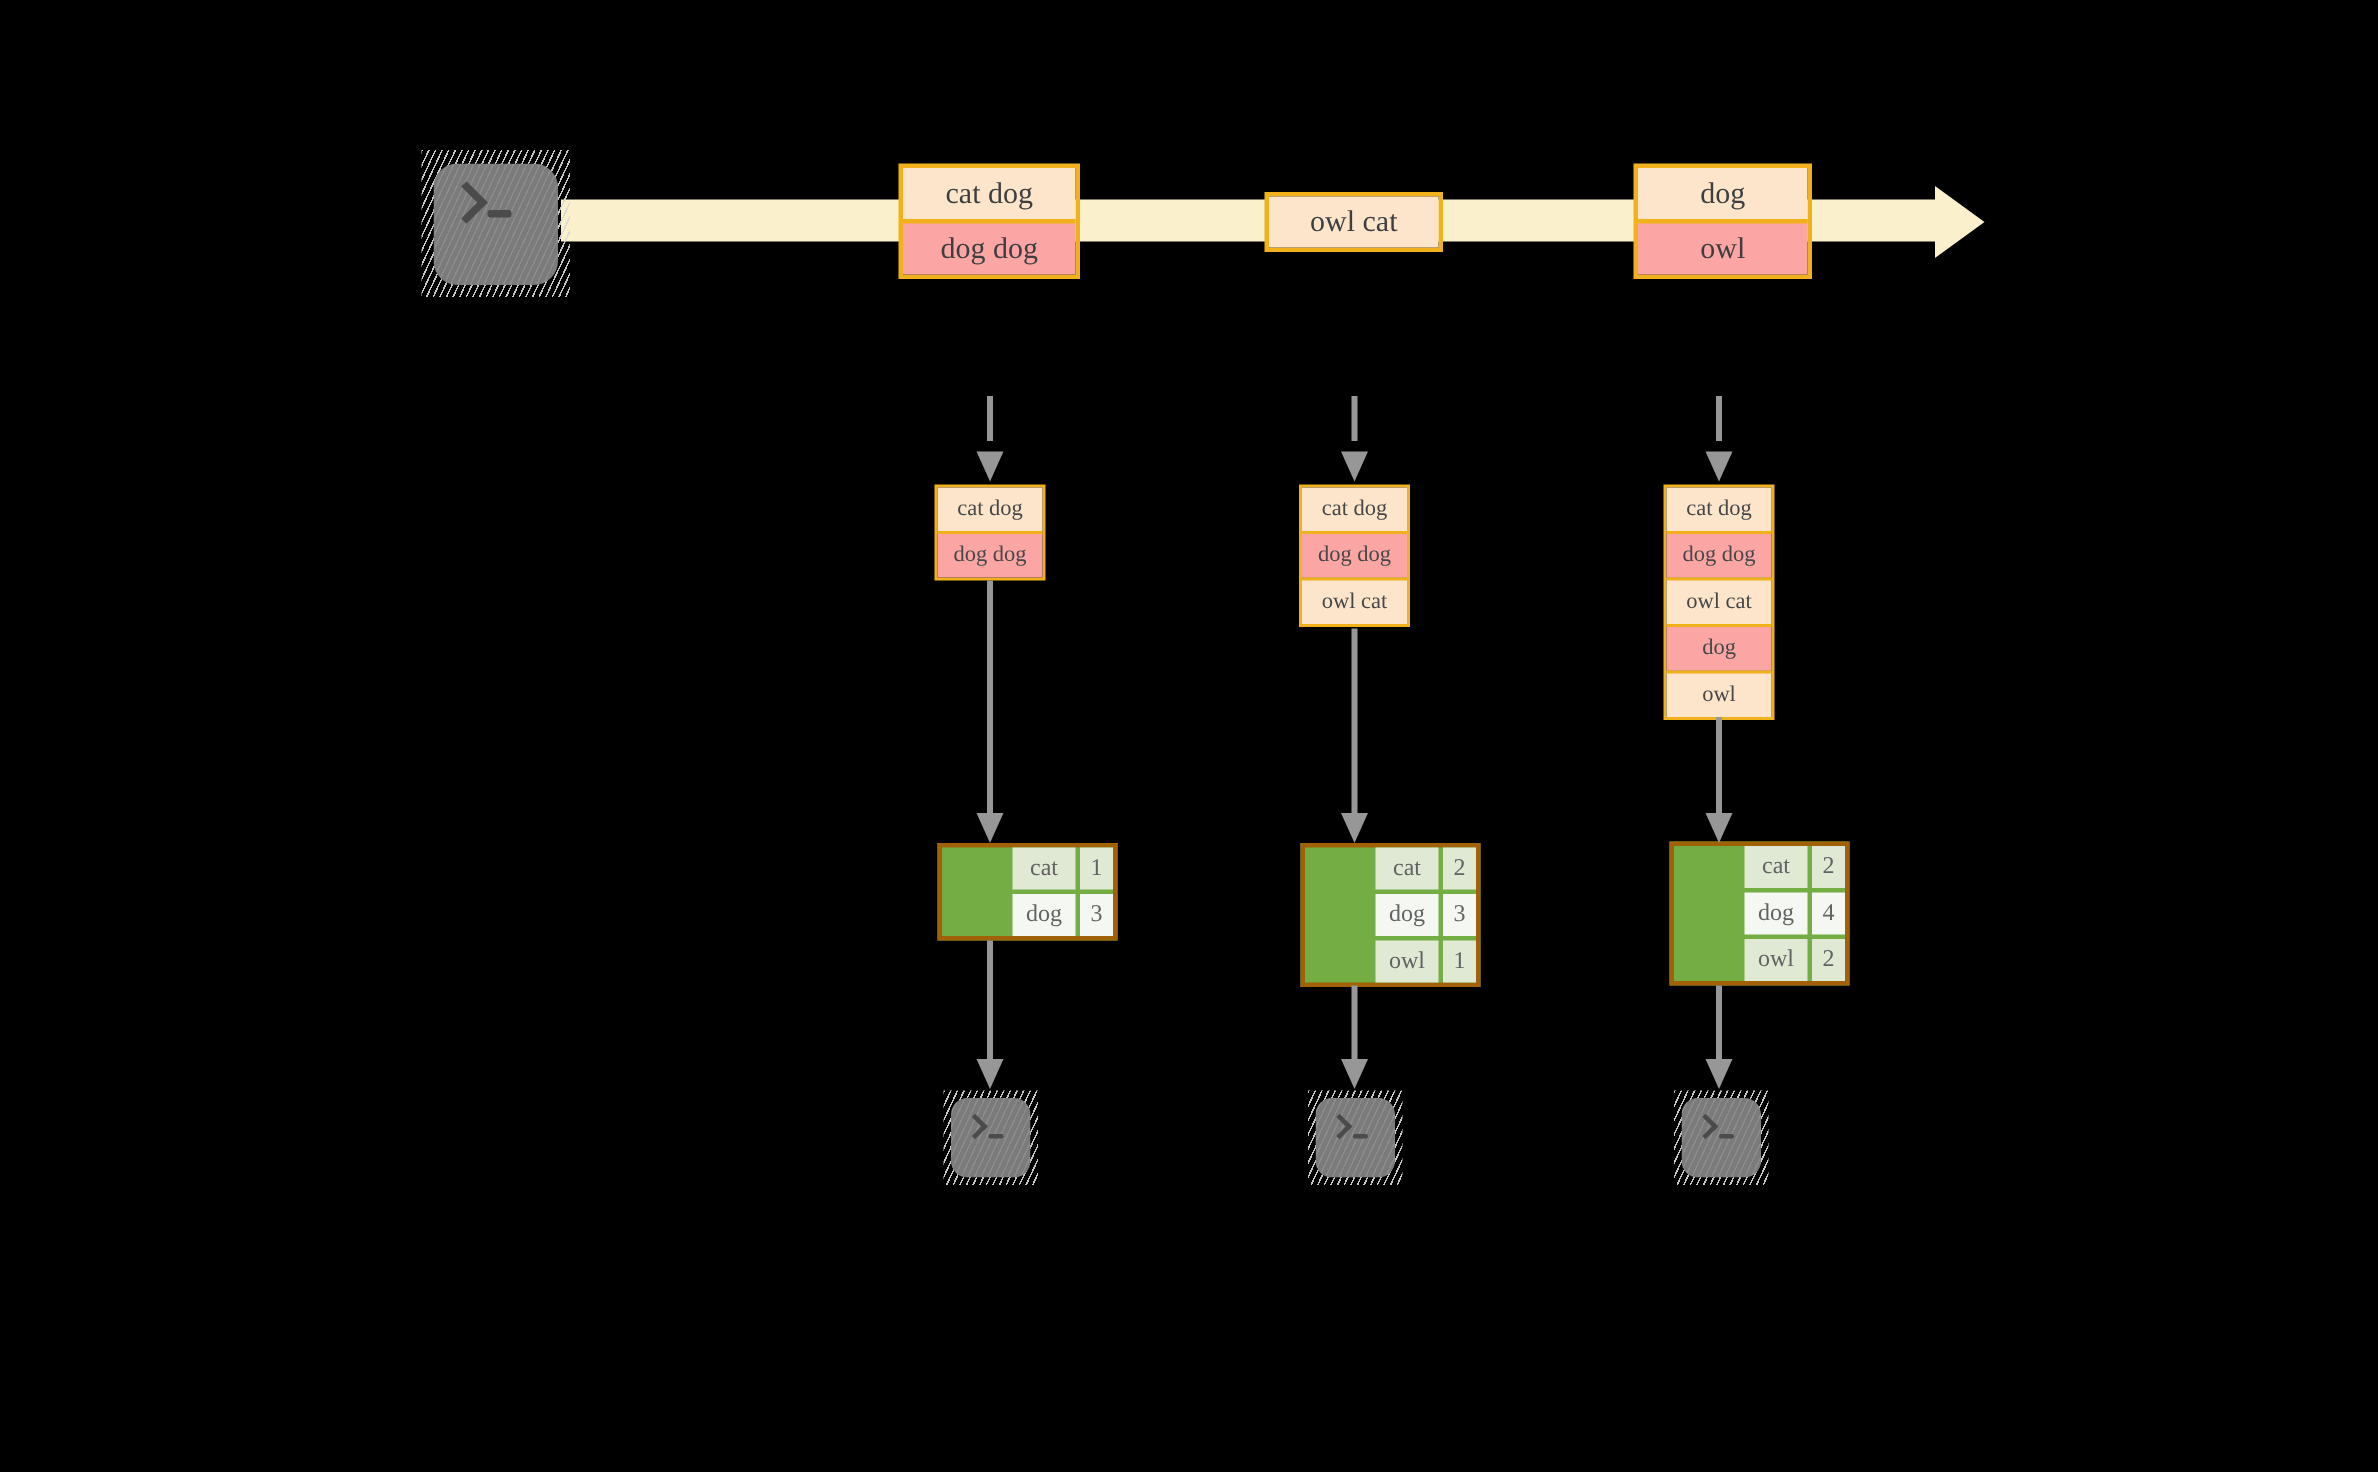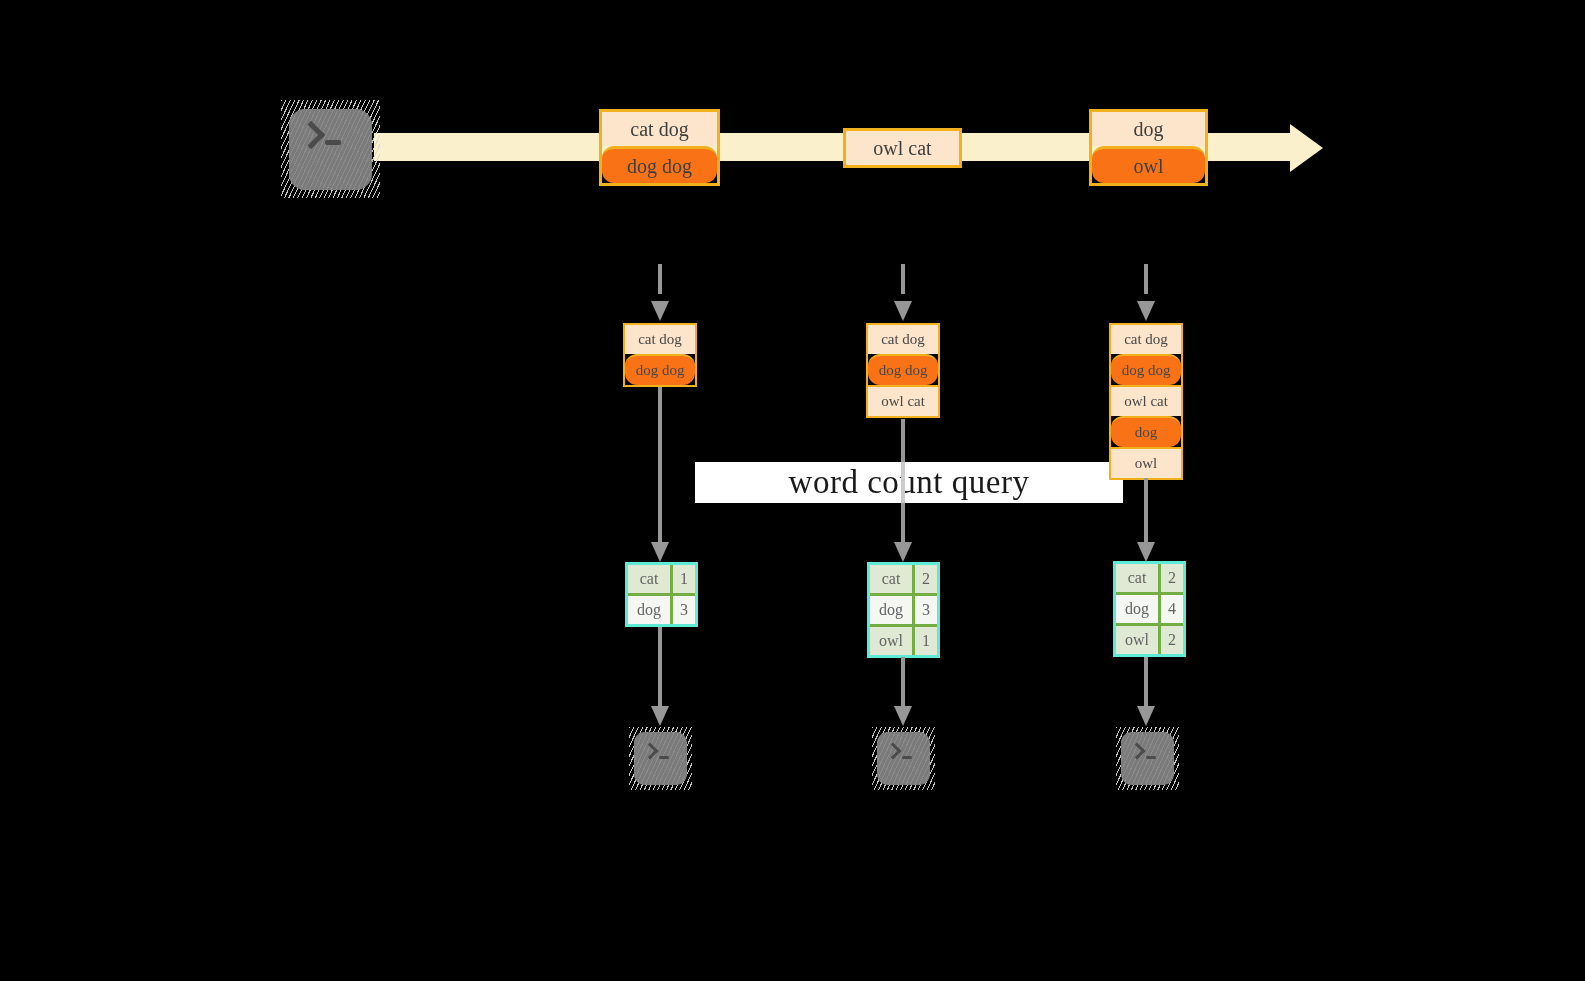--- a/index.html
+++ b/index.html
@@ -25,33 +25,33 @@
   .obox{border:3px solid #f1b11c;}
   .orow{height:34px;line-height:34px;font-size:20px;text-align:center;color:#3e3e3e;white-space:nowrap;}
   .orow + .orow{border-top:3px solid #f1b11c;}
 
   
   .stack{border:2px solid #f1b11c;width:70px;}
   .srow{height:29px;line-height:29px;font-size:15px;text-align:center;color:#474747;white-space:nowrap;}
   .srow + .srow{border-top:2px solid #f1b11c;}
 
   .fillA{background:#fce5cb;}
-  .fillB{background:#f97316;border-radius:12px;}
+  .fillB{background:#fca5a5;}
 
   
   .vline{width:4px;background:#979797;}
   .vhead{width:0;height:0;border-left:9px solid transparent;border-right:9px solid transparent;border-top:20px solid #979797;}
 
   
   .banner{background:#ffffff;}
   .banner-text{font-size:33px;font-weight:300;color:#1a1a1a;text-align:center;line-height:41px;letter-spacing:.5px;white-space:nowrap;}
   .banner-line{position:absolute;top:0;bottom:0;width:4px;background:#cbcbcb;}
 
   
-  .gtable{display:grid;grid-template-columns:42px 22px;gap:3px;background:#73ad44;border:3px solid #5eead4;}
+  .gtable{display:grid;grid-template-columns:42px 22px;gap:3px;background:#73ad44;border:3px solid #a16207;padding-left:47px;}
   .gcell{height:28px;line-height:28px;text-align:center;font-size:16px;color:#636363;}
   .cellA{background:#e0e9d4;}
   .cellB{background:#f5f8f2;}
 </style>
 </head>
 <body>
 
 <div class="canvas">
 
   <div class="abs band z0" style="left:374px;top:133px;width:916px;height:28px;"></div>
@@ -91,24 +91,20 @@
     <div class="srow fillA">cat dog</div>
     <div class="srow fillB">dog dog</div>
     <div class="srow fillA">owl cat</div>
   </div>
 
   <div class="abs vline z1" style="left:658px;top:387px;height:155px;"></div>
   <div class="abs vhead z1" style="left:651px;top:542px;"></div>
   <div class="abs vline z1" style="left:901px;top:419px;height:123px;"></div>
   <div class="abs vhead z1" style="left:894px;top:542px;"></div>
 
-  <div class="abs banner z2" style="left:695px;top:462px;width:428px;height:41px;">
-    <div class="banner-line" style="left:206px;"></div>
-    <div class="banner-text">word count query</div>
-  </div>
 
   <div class="abs stack z3" style="left:1109px;top:323px;">
     <div class="srow fillA">cat dog</div>
     <div class="srow fillB">dog dog</div>
     <div class="srow fillA">owl cat</div>
     <div class="srow fillB">dog</div>
     <div class="srow fillA">owl</div>
   </div>
   <div class="abs vline z3" style="left:1144px;top:478px;height:64px;"></div>
   <div class="abs vhead z3" style="left:1137px;top:542px;"></div>

